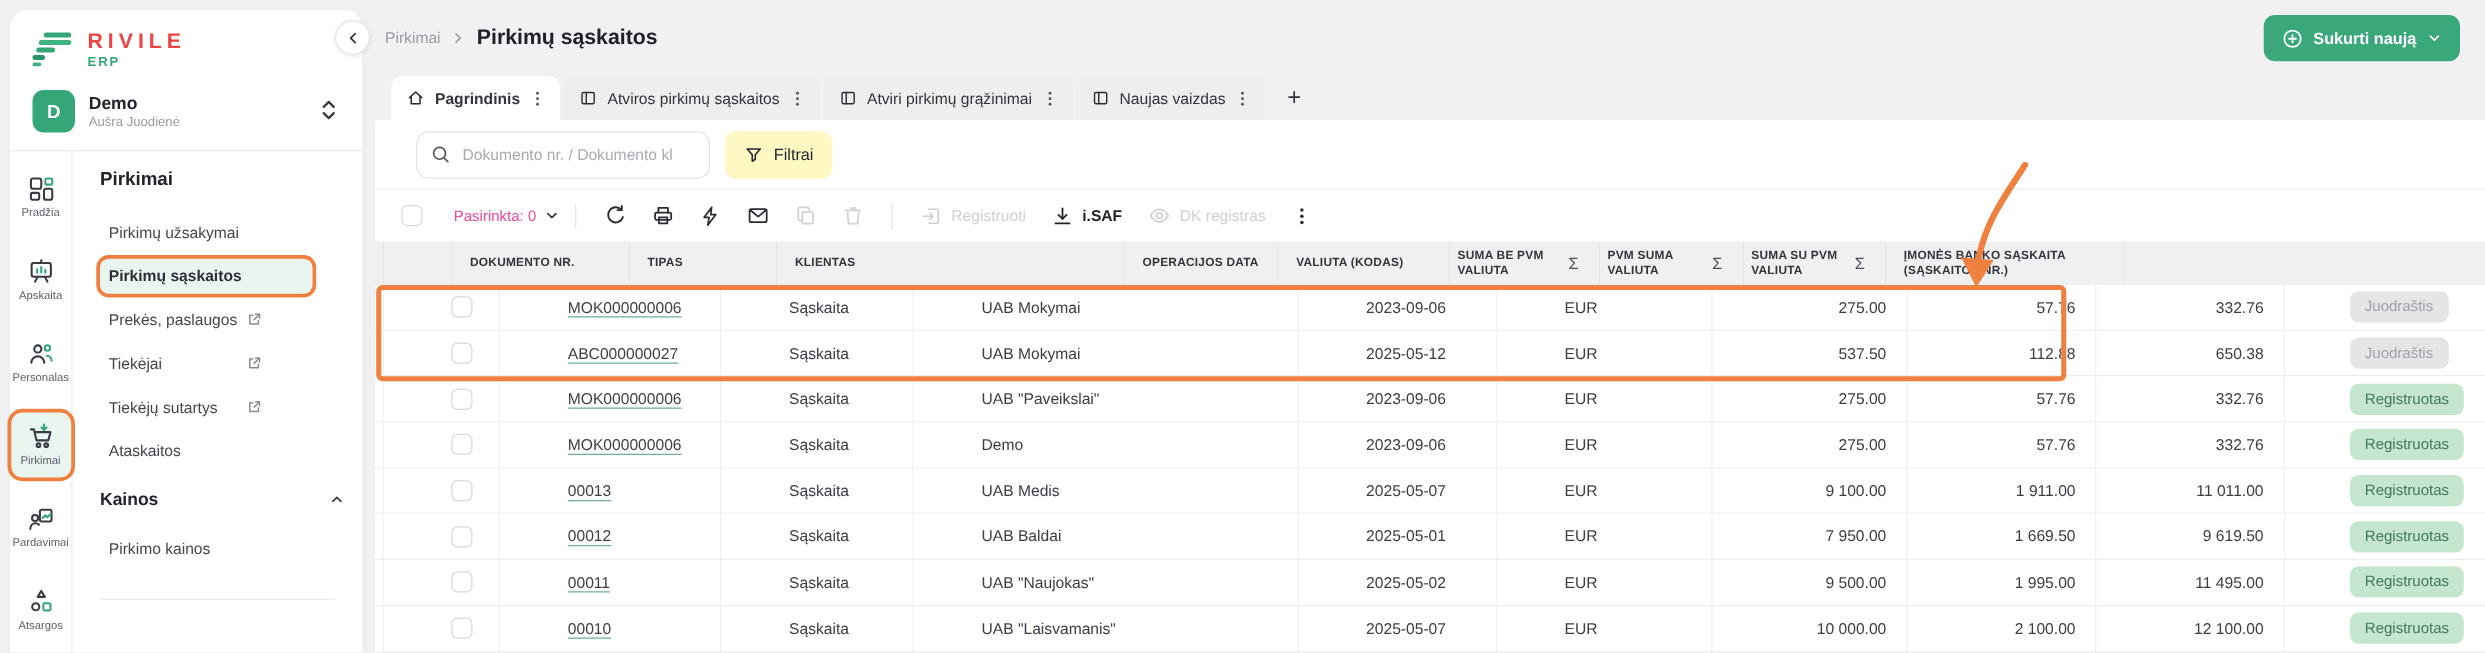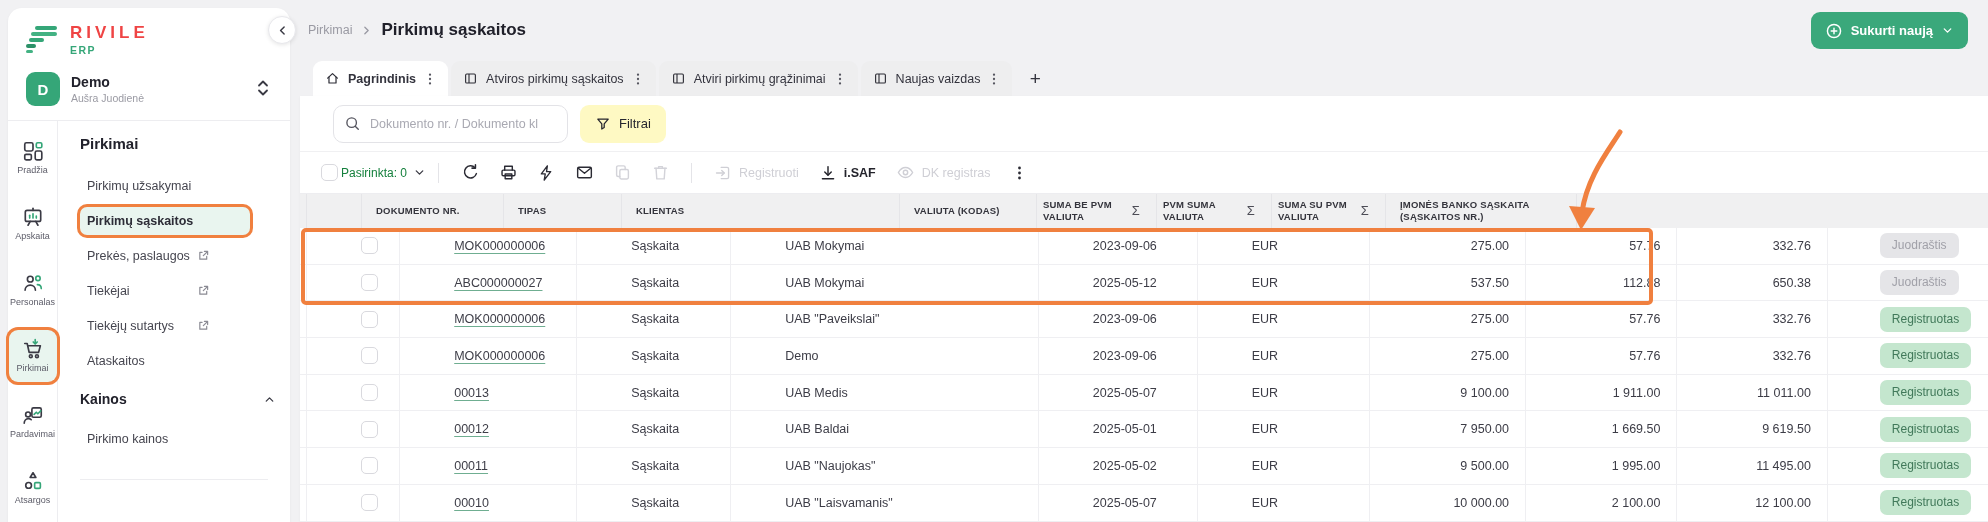--- a/index.html
+++ b/index.html
@@ -65,21 +65,21 @@
   .search-box { position:relative; width:235px; }
   .search-box input { width:235px; height:38px; border:1.5px solid #e3e3e7; border-radius:10px;
     padding:0 10px 0 36px; font-size:12.5px; color:#33333d; font-family:inherit; outline:none; }
   .search-box input::placeholder { color:#a9a9b2; }
   .search-box .mag { position:absolute; left:11px; top:10px; color:#55555f; }
   .filter-btn { margin-left:12px; height:38px; padding:0 15px; background:#fef9c3; border:none; border-radius:9px;
     display:flex; align-items:center; gap:8px; font-size:13px; color:#26262e; font-family:inherit; cursor:pointer; }
 
   .toolbar { height:42px; display:flex; align-items:center; padding-left:21px; border-bottom:1px solid #ededf0; position:relative; }
   .cb { display:inline-block; width:17px; height:17px; border:1.5px solid #d9d9de; border-radius:5px; background:#fff; cursor:pointer; }
-  .sel-label { font-size:12px; color:#15803d; margin-left:3px; }
+  .sel-label { font-size:12px; color:#ec4899; margin-left:25px; }
   .sel-chevron { color:#3a3a44; margin-left:6px; display:flex; cursor:pointer; }
   .tb-divider { width:1px; height:20px; background:#e4e4e8; margin:0 12px; }
   .icon-btn { width:34px; height:30px; display:flex; align-items:center; justify-content:center; color:#2b2b34;
     cursor:pointer; border-radius:7px; margin:0 2px; }
   .icon-btn.disabled { color:#d3d3d9; cursor:default; }
   .tb-action { display:flex; align-items:center; gap:7px; font-size:12.5px; margin:0 10px; cursor:pointer; }
   .tb-action.disabled { color:#cfcfd5; cursor:default; }
   .tb-action.dark { color:#23232b; font-weight:bold; }
   .columns-btn { position:absolute; right:20px; top:2px; width:38px; height:38px; border:1px solid #ececef;
     border-radius:10px; display:flex; align-items:center; justify-content:center; color:#2b2b34; cursor:pointer; background:#fff; }
@@ -445,20 +445,23 @@
         <div class="th c-check"></div>
         <div class="th c-doc">
             <span class="hl">DOKUMENTO NR.</span>
           </div>
         <div class="th c-type">
             <span class="hl">TIPAS</span>
           </div>
         <div class="th c-client">
             <span class="hl">KLIENTAS</span>
           </div>
+        <div class="th c-date">
+            <span class="hl" style="white-space:normal;width:80px;">OPERACIJOS DATA</span>
+          </div>
         <div class="th c-cur">
             <span class="hl">VALIUTA (KODAS)</span>
           </div>
         <div class="th c-num" style="justify-content:flex-start;">
             <span class="hl" style="white-space:normal;width:72px;">SUMA BE PVM VALIUTA</span>
             <span class="sigma">Σ</span>
           </div>
         <div class="th c-num2" style="justify-content:flex-start;">
             <span class="hl" style="white-space:normal;width:62px;">PVM SUMA VALIUTA</span>
             <span class="sigma">Σ</span>

